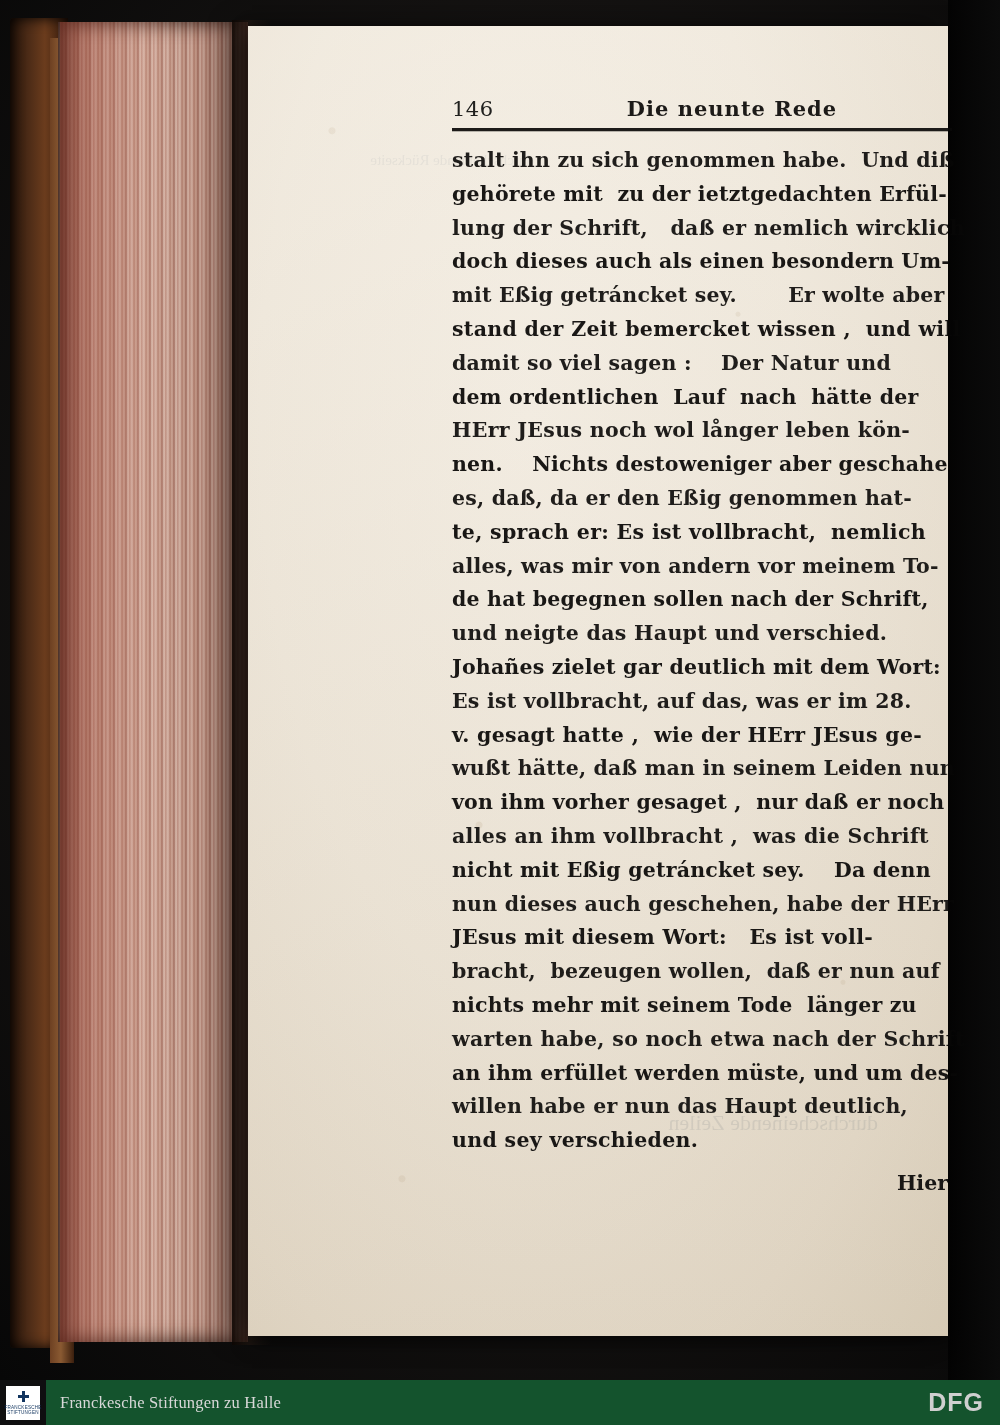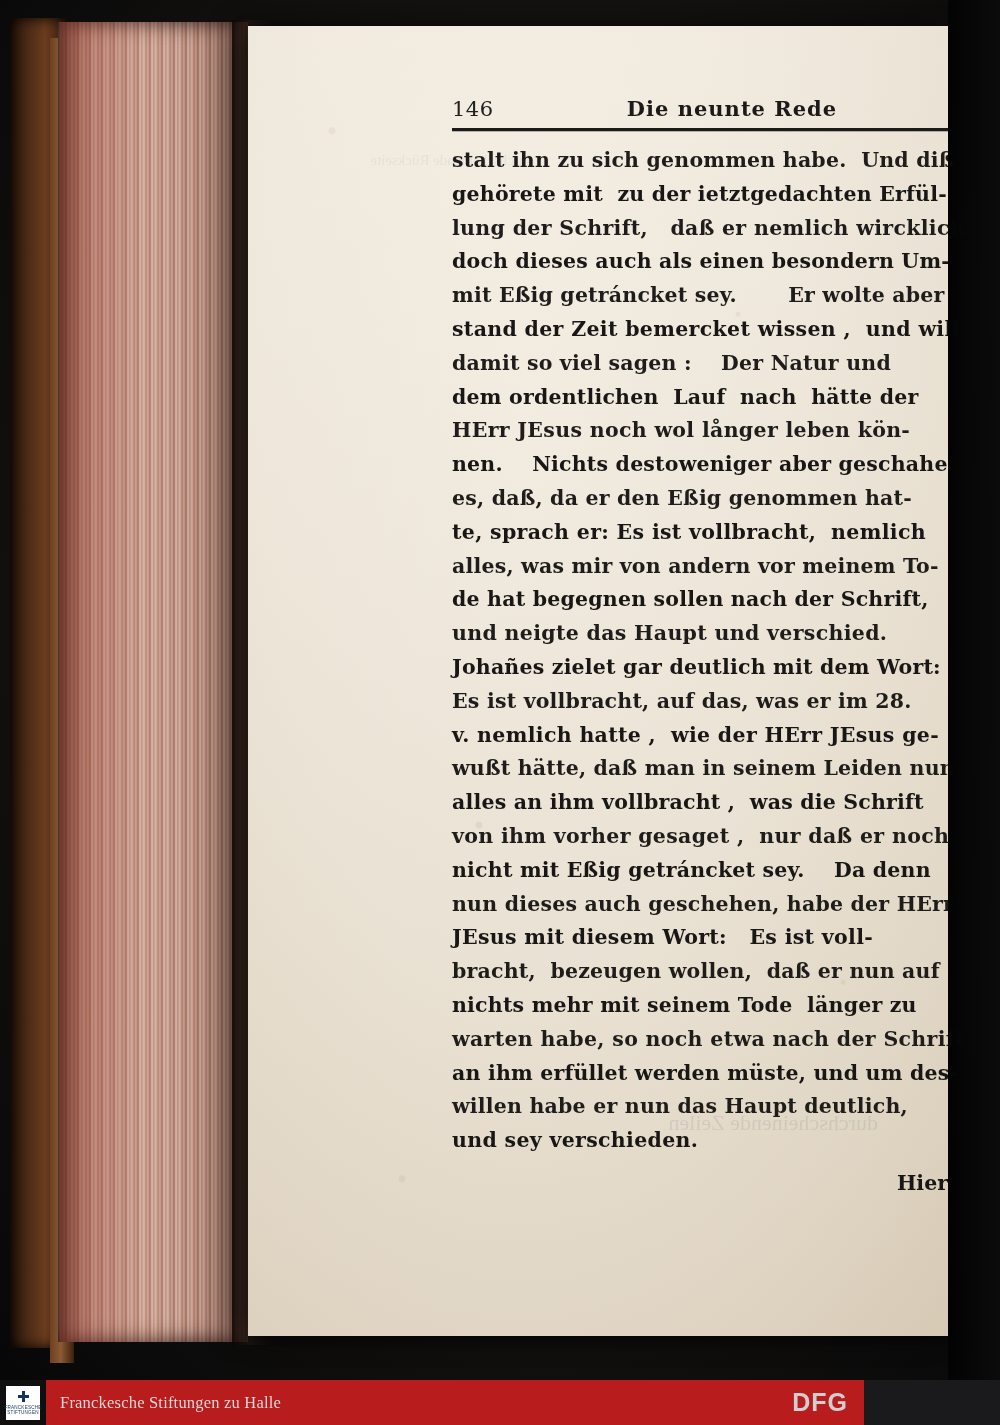--- a/index.html
+++ b/index.html
@@ -207,22 +207,22 @@
   }
 
   
   .body .ln:nth-child(odd) { opacity: .97; }
   .body .ln:nth-child(3n)  { letter-spacing: .32px; }
 
   
   .footer {
     position: absolute;
     left: 0; bottom: 0;
-    width: 864px; height: 45px;
-    background: #b91c1c;
+    width: 1000px; height: 45px;
+    background: #14532d;
     display: flex;
     align-items: center;
     margin-top: 44px;
   }
   .logo-box {
     width: 46px; height: 45px;
     display: flex;
     align-items: center;
     justify-content: center;
     background: #0f0f10;
@@ -306,24 +306,24 @@
         <span class="ln">dem ordentlichen  Lauf  nach  hätte der</span>
         <span class="ln">HErr JEsus noch wol långer leben kön-</span>
         <span class="ln">nen.    Nichts destoweniger aber geschahe</span>
         <span class="ln">es, daß, da er den Eßig genommen hat-</span>
         <span class="ln">te, sprach er: Es ist vollbracht,  nemlich</span>
         <span class="ln">alles, was mir von andern vor meinem To-</span>
         <span class="ln">de hat begegnen sollen nach der Schrift,</span>
         <span class="ln">und neigte das Haupt und verschied.</span>
         <span class="ln">Johañes zielet gar deutlich mit dem Wort:</span>
         <span class="ln">Es ist vollbracht, auf das, was er im 28.</span>
-        <span class="ln">v. nemlich hatte ,  wie der HErr JEsus ge-</span>
+        <span class="ln">v. gesagt hatte ,  wie der HErr JEsus ge-</span>
         <span class="ln">wußt hätte, daß man in seinem Leiden nun</span>
+        <span class="ln">von ihm vorher gesaget ,  nur daß er noch</span>
         <span class="ln">alles an ihm vollbracht ,  was die Schrift</span>
-        <span class="ln">von ihm vorher gesaget ,  nur daß er noch</span>
         <span class="ln">nicht mit Eßig getráncket sey.    Da denn</span>
         <span class="ln">nun dieses auch geschehen, habe der HErr</span>
         <span class="ln">JEsus mit diesem Wort:   Es ist voll-</span>
         <span class="ln">bracht,  bezeugen wollen,  daß er nun auf</span>
         <span class="ln">nichts mehr mit seinem Tode  länger zu</span>
         <span class="ln">warten habe, so noch etwa nach der Schrift</span>
         <span class="ln">an ihm erfüllet werden müste, und um des-</span>
         <span class="ln">willen habe er nun das Haupt deutlich,</span>
         <span class="ln">und sey verschieden.</span>
       </div>

